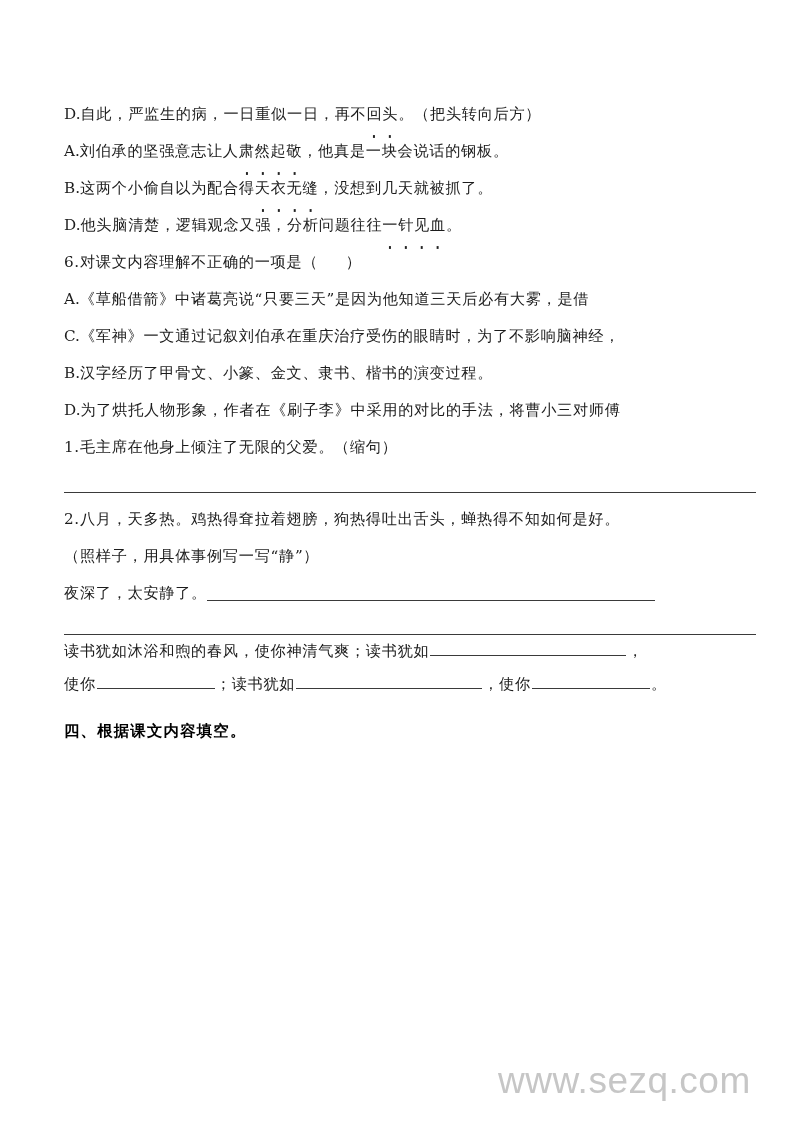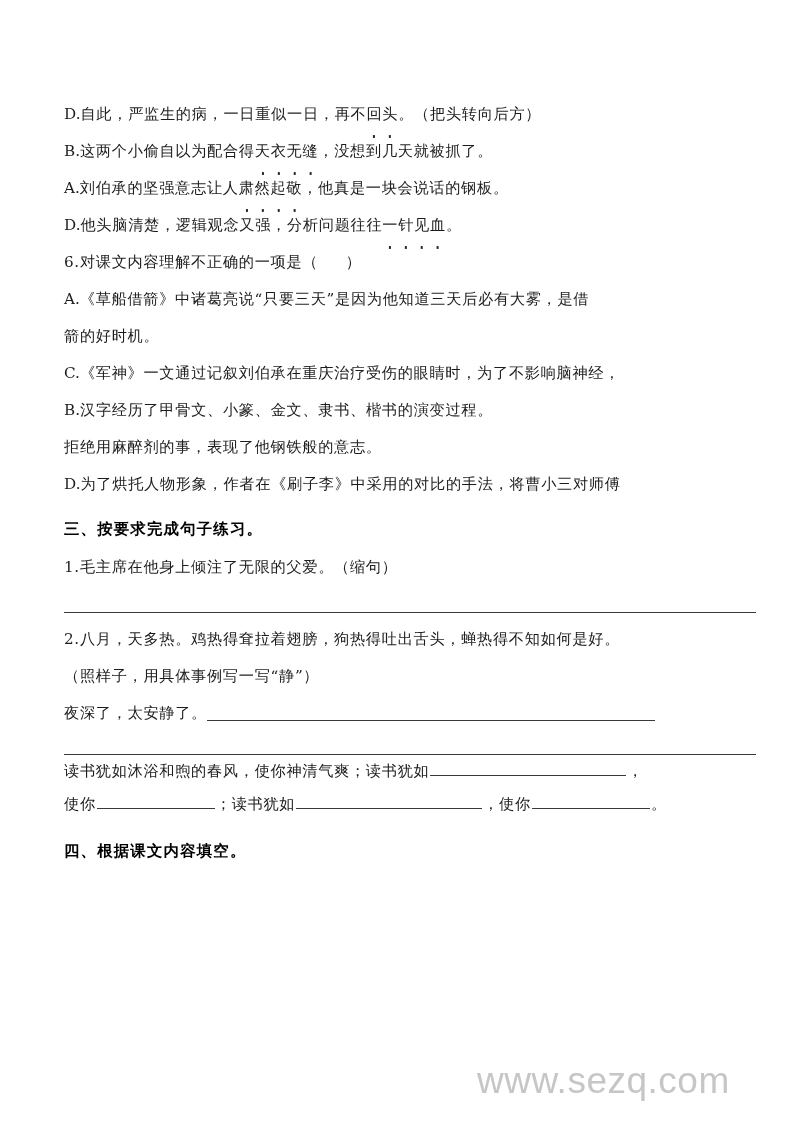--- a/index.html
+++ b/index.html
@@ -85,80 +85,73 @@
   .sp-after-text {
     display: inline-block;
     border-bottom: 1.3px solid #3a3a3a;
     height: 17px;
     vertical-align: -3px;
   }
 
   
   .watermark {
     position: absolute;
-    left: 477px;
+    left: 498px;
     top: 1060px;
     font-family: "Liberation Sans", sans-serif;
     font-size: 37px;
     color: #c6c6c6;
     letter-spacing: 0.5px;
     user-select: none;
   }
 </style>
 </head>
 <body>
 
 <div class="page">
   <div class="content">
 
     <div class="line">
       <span class="opt-letter">D.</span><span>自此，严监生的病，一日重似一日，再不</span><span class="dotted">回头</span><span>。（把头转向后方）</span>
     </div>
 
 
     <div class="line">
-      <span class="opt-letter">B.</span><span>这两个小偷自以为配合得</span><span class="dotted">天衣无缝</span><span>，没想到几天就被抓了。</span>
+      <span class="opt-letter">A.</span><span>刘伯承的坚强意志让人</span><span class="dotted">肃然起敬</span><span>，他真是一块会说话的钢板。</span>
     </div>
 
     <div class="line">
-      <span class="opt-letter">A.</span><span>刘伯承的坚强意志让人</span><span class="dotted">肃然起敬</span><span>，他真是一块会说话的钢板。</span>
+      <span class="opt-letter">B.</span><span>这两个小偷自以为配合得</span><span class="dotted">天衣无缝</span><span>，没想到几天就被抓了。</span>
     </div>
 
 
     <div class="line">
       <span class="opt-letter">D.</span><span>他头脑清楚，逻辑观念又强，分析问题往往</span><span class="dotted">一针见血</span><span>。</span>
     </div>
 
     <div class="line">
       <span class="qnum">6.</span><span>对课文内容理解不正确的一项是（</span><span>&nbsp;&nbsp;&nbsp;&nbsp;&nbsp;</span><span>）</span>
     </div>
 
     <div class="line">
       <span class="opt-letter">A.</span><span>《草船借箭》中诸葛亮说“只要三天”是因为他知道三天后必有大雾，是借</span>
     </div>
-    <div class="line">
-      <span>箭的好时机。</span>
-    </div>
 
     <div class="line">
       <span class="opt-letter">C.</span><span>《军神》一文通过记叙刘伯承在重庆治疗受伤的眼睛时，为了不影响脑神经，</span>
     </div>
 
     <div class="line">
       <span class="opt-letter">B.</span><span>汉字经历了甲骨文、小篆、金文、隶书、楷书的演变过程。</span>
     </div>
-    <div class="line">
-      <span>拒绝用麻醉剂的事，表现了他钢铁般的意志。</span>
-    </div>
 
     <div class="line">
       <span class="opt-letter">D.</span><span>为了烘托人物形象，作者在《刷子李》中采用的对比的手法，将曹小三对师傅</span>
     </div>
 
-    <div class="bold-head" style="margin-top:6px;">三、按要求完成句子练习。</div>
 
     <div class="line">
       <span class="qnum">1.</span><span>毛主席在他身上倾注了无限的父爱。（缩句）</span>
     </div>
 
     <div style="height:26px;"></div>
     <div class="answer-rule rule-full"></div>
 
     <div class="line" style="margin-top:8px;">
       <span class="qnum">2.</span><span>八月，天多热。鸡热得耷拉着翅膀，狗热得吐出舌头，蝉热得不知如何是好。</span>

